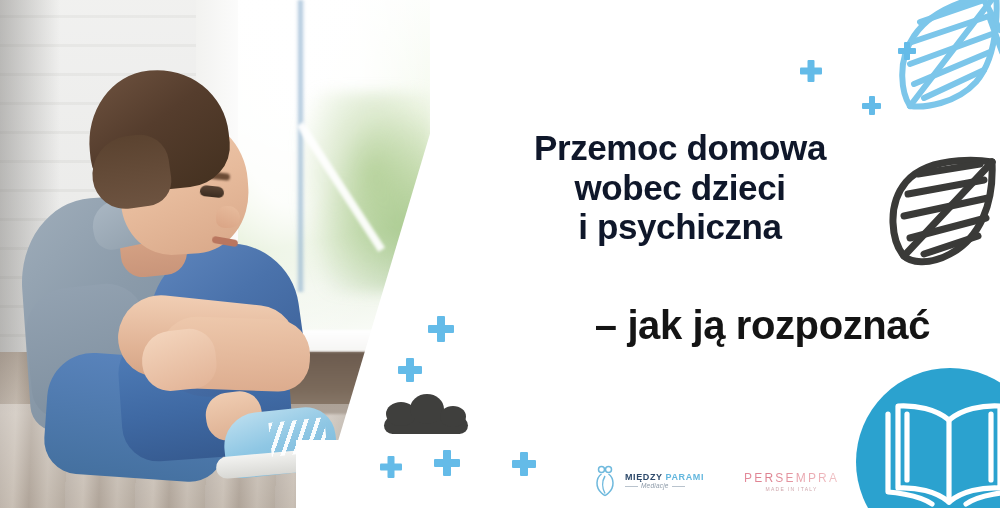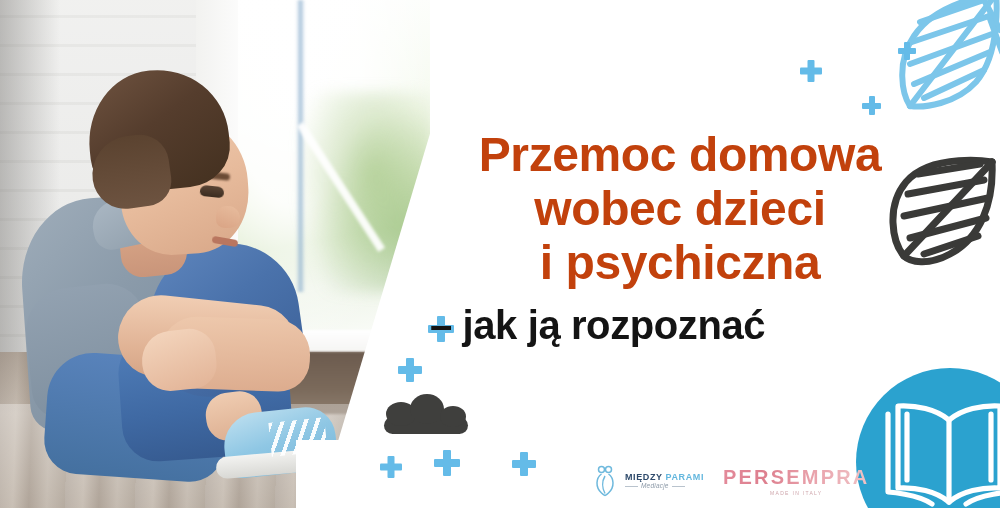--- a/index.html
+++ b/index.html
@@ -225,30 +225,30 @@
     position:absolute; left:0; top:0; width:1000px; height:508px;
     background:#ffffff;
     clip-path:polygon(296px 440px, 470px 440px, 470px 508px, 296px 508px);
   }
 
   
   .headline {
     position:absolute;
     left:430px; top:128px; width:500px;
     text-align:center;
-    color:#c2410c;
-    font-size:48px;
+    color:#0f172a;
+    font-size:35px;
     font-weight:bold;
     line-height:1.13;
     letter-spacing:-.4px;
   }
   .subhead {
     position:absolute;
     left:430px; top:303px; width:500px;
-    text-align:left;
+    text-align:right;
     color:#141414;
     font-size:40px;
     font-weight:bold;
     line-height:1.14;
     letter-spacing:-.4px;
   }
   .headline div, .subhead div { white-space:nowrap; }
 
   
   .plus { position:absolute; }
@@ -280,40 +280,40 @@
     width:188px; height:188px;
     background:#2ba2cf;
     border-radius:50%;
   }
   .book-icon { position:absolute; left:874px; top:392px; }
 
   
   .logos {
     position:absolute; left:592px; top:458px;
     width:232px; height:46px;
-    display:flex; align-items:center; gap:19px;
+    display:flex; align-items:center; gap:40px;
   }
   .logo-mp { display:flex; align-items:center; gap:7px; }
   .logo-mp-mark { width:26px; height:32px; flex:none; }
   .logo-mp-txt { line-height:1.12; }
   .logo-mp-main {
     font-size:9px; font-weight:bold; letter-spacing:.6px; white-space:nowrap;
   }
   .logo-mp-main .w1 { color:#2e4a6b; }
   .logo-mp-main .w2 { color:#63b7de; }
   .logo-mp-sub {
     font-size:6.5px; color:#8d9aa8; font-style:italic;
     letter-spacing:.2px; white-space:nowrap;
     display:flex; align-items:center; gap:3px;
   }
   .logo-mp-sub .rule { display:inline-block; width:13px; height:1px; background:#b9c3cd; }
 
   .logo-ps { text-align:center; }
   .logo-ps-main {
-    font-size:20px; font-weight:bold; letter-spacing:2.2px;
+    font-size:12px; font-weight:normal; letter-spacing:2.2px;
     background:linear-gradient(90deg,#e38a9a 0%, #dd7f8e 28%, #e9a3ac 62%, #f0c3c6 100%);
     -webkit-background-clip:text; background-clip:text;
     color:transparent; white-space:nowrap;
   }
   .logo-ps-sub {
     font-size:5px; letter-spacing:1.3px; color:#cfa6ac;
     white-space:nowrap; margin-top:1px;
   }
 </style>
 </head>

